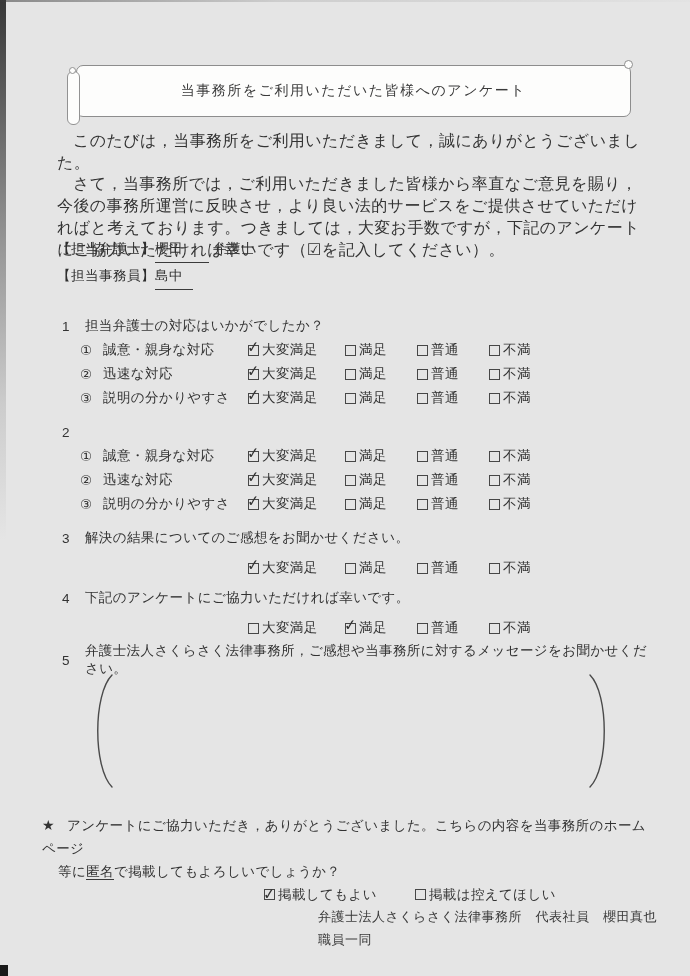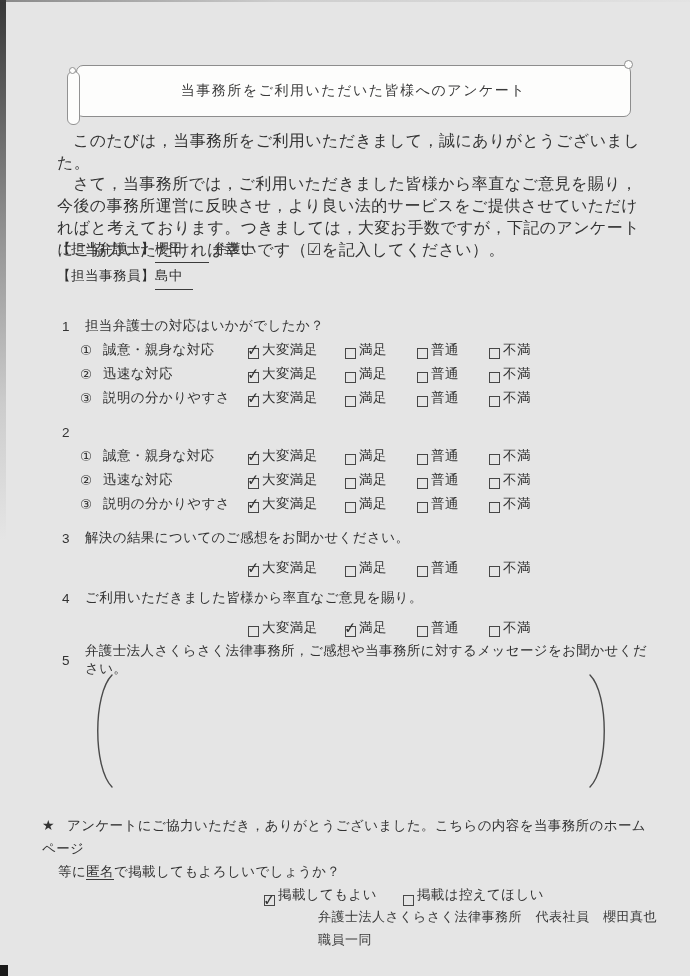--- a/index.html
+++ b/index.html
@@ -45,40 +45,40 @@
   .suffix { margin-left:4px; }
 
   
   .question { position:absolute; left:57px; width:596px; font-size:13.5px; letter-spacing:.4px; color:#333; }
   .q-head { display:flex; align-items:center; height:24px; padding-left:5px; }
   .q-num { margin-right:15px; }
   .item-row { display:grid; grid-template-columns:23px 145px 97px 72px 72px 64px;
     height:24.2px; align-items:center; margin-left:23px; }
   .single-row { display:grid; grid-template-columns:97px 72px 72px 64px;
     height:24px; align-items:center; margin-left:191px; margin-top:6px; }
-  .opt { display:flex; align-items:flex-end; }
+  .opt { display:flex; align-items:center; }
   .cb { flex:none; width:11px; height:11px; border:1.4px solid #474747;
     margin-right:3px; position:relative; background:transparent; }
   .cb.on::after { content:"✓"; position:absolute; left:-2px; top:-8px;
     font-size:15px; color:#333; transform:rotate(-6deg); }
   .q1 { top:314px; } .q2 { top:420px; } .q3 { top:526px; }
   .q4 { top:586px; } .q5 { top:648px; }
 
   
   .comment-box { position:absolute; left:85px; top:672px; width:532px; height:118px; }
   .br-left  { position:absolute; left:0; top:0; }
   .br-right { position:absolute; right:0; top:0; }
   .comment-inner { position:absolute; left:32px; right:32px; top:6px; bottom:6px; }
 
   
   .publish { position:absolute; left:42px; top:814px; width:608px;
     font-size:13.5px; line-height:23px; letter-spacing:.4px; color:#333; }
   .publish .star { margin-right:12px; font-size:14px; }
   .publish .line2 { margin-left:16px; }
-  .publish-opts { display:flex; gap:26px; align-items:center; margin-left:211px; height:23px;padding-left:11px; }
+  .publish-opts { display:flex; gap:38px; align-items:center; margin-left:211px; height:23px;padding-left:11px; }
 
   
   .footer { position:absolute; left:318px; top:905px; font-size:13px;
     line-height:23px; letter-spacing:.5px; color:#3a3a3a; }
   .footer .line2 { }
 </style>
 </head>
 <body>
 
 <div class="scan">
@@ -262,21 +262,21 @@
       <span class="opt">
           <span class="cb"></span>
           <span>不満</span>
         </span>
     </div>
   </div>
 
   <div class="question q4">
     <div class="q-head">
       <span class="q-num">4</span>
-      <span>ご利用いただきました皆様から率直なご意見を賜り。</span>
+      <span>下記のアンケートにご協力いただければ幸いです。</span>
     </div>
     <div class="single-row">
       <span class="opt">
           <span class="cb"></span>
           <span>大変満足</span>
         </span>
       <span class="opt">
           <span class="cb on"></span>
           <span>満足</span>
         </span>

